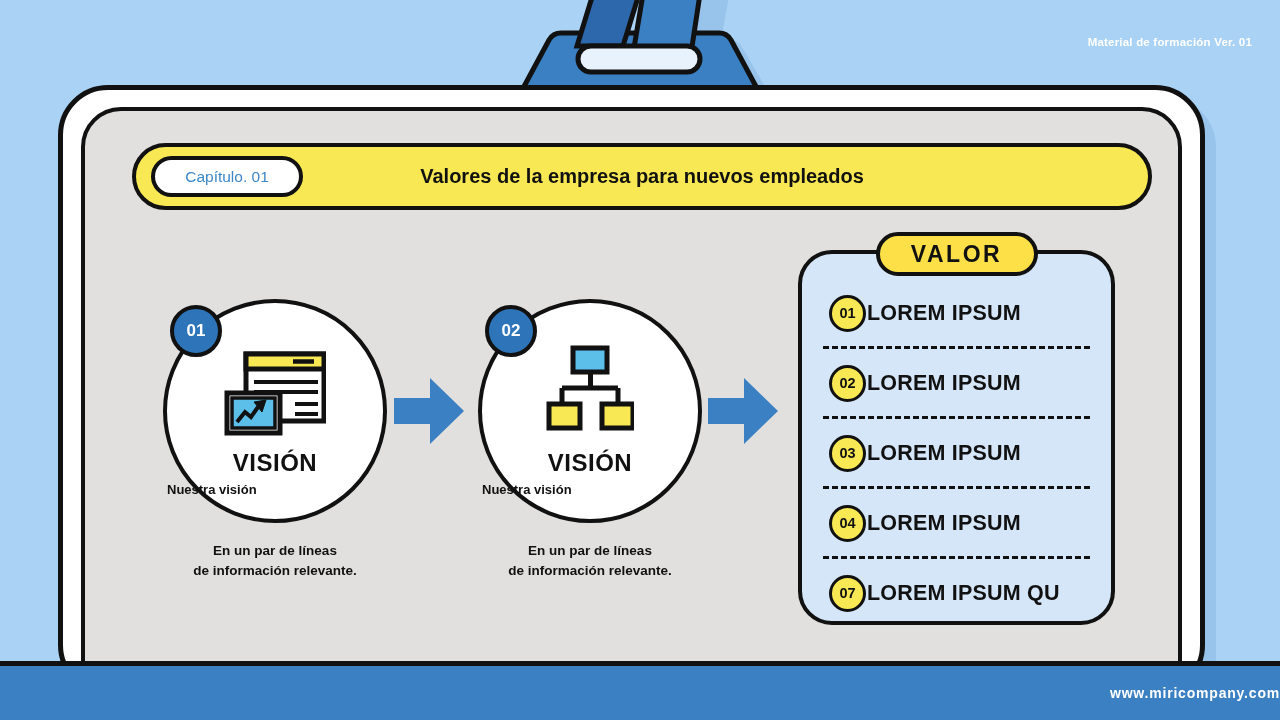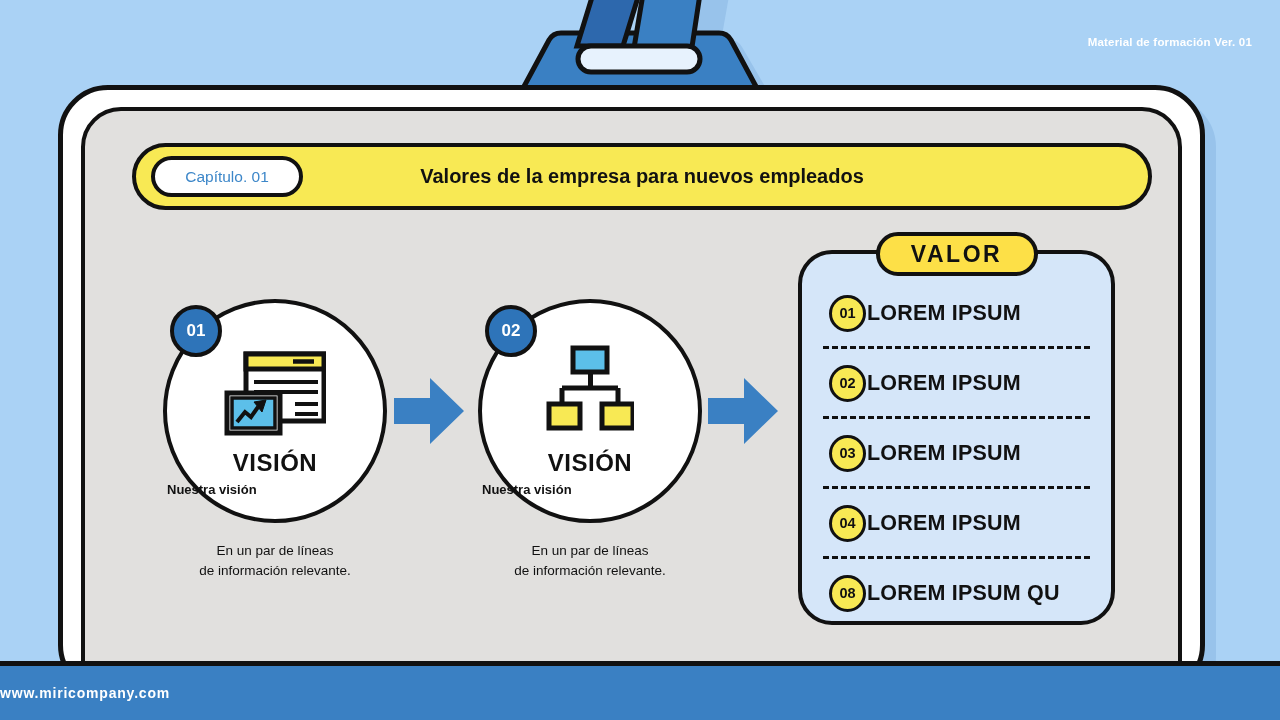--- a/index.html
+++ b/index.html
@@ -69,21 +69,21 @@
   .step-title {
     position:absolute; top:146px; left:0; width:100%; text-align:center;
     font-weight:bold; font-size:24px; letter-spacing:.5px;
   }
   .step-sub {
     position:absolute; top:179px; left:0; width:100%; 
     font-weight:bold; font-size:13px;
   }
   .step-desc {
     position:absolute; width:260px; z-index:3; text-align:center;
-    font-weight:normal; font-size:13.5px; line-height:20px;
+    font-weight:bold; font-size:13.5px; line-height:20px;
   }
   .desc1 { left:145px; top:541px; }
   .desc2 { left:460px; top:541px; }
   .arrow { position:absolute; z-index:3; }
   .arrow1 { left:394px; top:378px; }
   .arrow2 { left:708px; top:378px; }
   
   .valor-panel {
     position:absolute; left:798px; top:250px; width:317px; height:375px; z-index:3;
     background:var(--panel-blue,#d5e6f9); border:4px solid var(--ink,#111); border-radius:34px;
@@ -105,21 +105,21 @@
     width:37px; height:37px; border-radius:50%; flex:0 0 37px;
     background:var(--yellow,#f8e954); border:3px solid var(--ink,#111);
     display:flex; align-items:center; justify-content:center;
     font-weight:bold; font-size:14.5px;
   }
   .valor-label { margin-left:1px; font-weight:bold; font-size:21.5px; letter-spacing:.2px; }
   
   .footer-bar {
     position:absolute; left:0; top:661px; width:1280px; height:59px; z-index:5;
     background:var(--blue,#3a80c3); border-top:5px solid var(--ink,#111);
-    display:flex; align-items:center; justify-content:flex-start;
+    display:flex; align-items:center; justify-content:flex-end;
   }
   .footer-url { color:#ffffff; font-weight:bold; font-size:14px; letter-spacing:.8px; }
 </style>
 </head>
 <body>
 
 <div class="stage">
 
   <div class="version-label">Material de formación Ver. 01</div>
 
@@ -203,21 +203,21 @@
       </div>
       <div class="valor-row">
         <div class="valor-num">03</div>
         <div class="valor-label">LOREM IPSUM</div>
       </div>
       <div class="valor-row">
         <div class="valor-num">04</div>
         <div class="valor-label">LOREM IPSUM</div>
       </div>
       <div class="valor-row">
-        <div class="valor-num">08</div>
+        <div class="valor-num">07</div>
         <div class="valor-label">LOREM IPSUM QU</div>
       </div>
     </div>
   </div>
 
   <div class="footer-bar">
     <div class="footer-url">www.miricompany.com</div>
   </div>
 
 </div>

